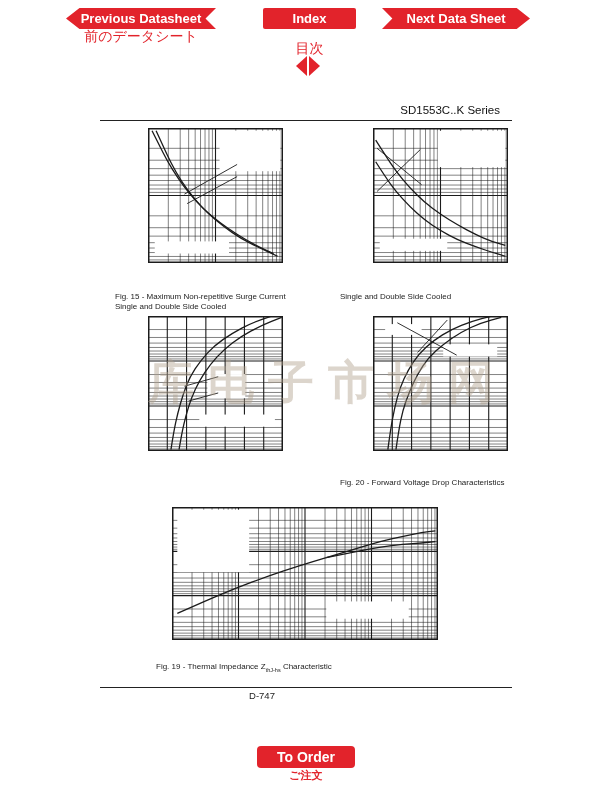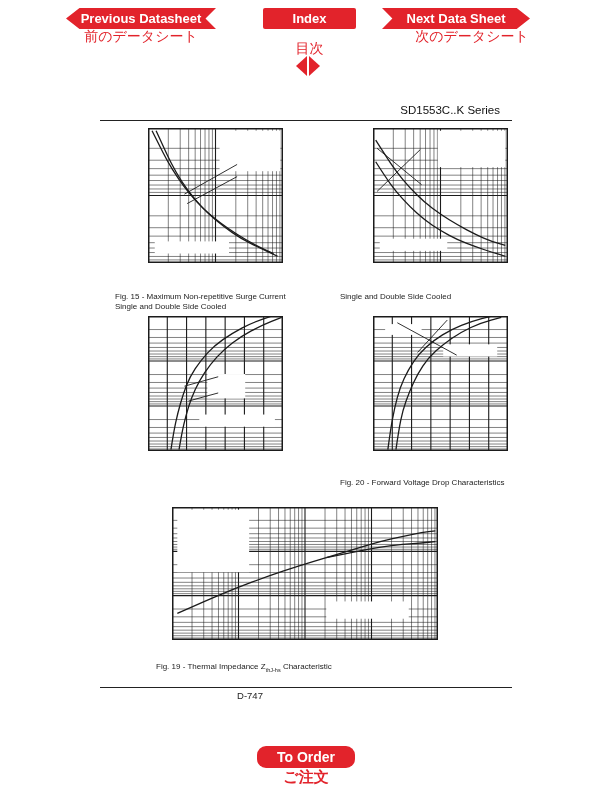--- a/index.html
+++ b/index.html
@@ -33,42 +33,41 @@
   #fig18{left:373px;top:316px;}
   #fig19{left:172px;top:507px;}
   .caption{position:absolute;font-size:8px;color:#222;line-height:1.3;}
   .cap15{left:115px;top:292px;width:200px;}
   .cap16{left:340px;top:292px;width:200px;}
   .cap17{left:115px;top:478px;width:200px;}
   .cap18{left:340px;top:478px;width:200px;}
   .cap19{left:156px;top:662px;width:300px;}
   .caption sub{font-size:5.5px;}
   .pagenum{position:absolute;left:0;top:690px;width:500px;text-align:center;
-           font-size:9.5px;color:#222;}
+           font-size:9.5px;color:#222;padding-left:12px;}
   .order-btn{position:absolute;left:257px;top:746px;width:98px;height:22px;background:#e2232b;
-             border-radius:9px;color:#fff;font-weight:bold;font-size:14px;line-height:22px;
+             border-radius:4px;color:#fff;font-weight:bold;font-size:14px;line-height:22px;
              text-align:center;cursor:pointer;}
   .order-jp{position:absolute;left:246px;top:768px;width:120px;text-align:center;
-            color:#e2232b;font-weight:bold;font-size:15px;}
+            color:#e2232b;font-weight:bold;font-size:11px;}
   .watermark{position:absolute;left:148px;top:352px;font-size:46px;font-weight:bold;
              letter-spacing:14px;color:rgba(178,162,142,0.45);pointer-events:none;
              white-space:nowrap;z-index:5;}
 </style>
 </head>
 <body>
 
 <div id="page">
 
   <div class="navbtn btn-prev">Previous Datasheet</div>
   <div class="navbtn btn-index">Index</div>
   <div class="navbtn btn-next">Next Data Sheet</div>
 
   <div class="jp jp-prev">前のデータシート</div>
   <div class="jp jp-index">目次</div>
-  <div class="jp jp-next">次のデータシート</div>
 
   <div class="diamond">
     <span class="tri tri-l"></span>
     <span class="tri tri-r"></span>
   </div>
 
   <div class="series-title">SD1553C..K Series</div>
   <div class="rule rule-top"></div>
 
   <svg id="fig15" class="chart" width="135" height="135">
@@ -336,20 +335,21 @@
   <div class="caption cap16">
     <div>Single and Double Side Cooled</div>
   </div>
   <div class="caption cap18">
     <div>Fig. 20 - Forward Voltage Drop Characteristics</div>
   </div>
   <div class="caption cap19">
     <span>Fig. 19 - Thermal Impedance Z</span><sub>thJ-hs</sub><span> Characteristic</span>
   </div>
 
+  <div class="watermark">库电子市场网</div>
 
   <div class="rule rule-bottom"></div>
   <div class="pagenum">D-747</div>
 
   <div class="order-btn">To Order</div>
   <div class="order-jp">ご注文</div>
 
 </div>
 
 </body></html>

